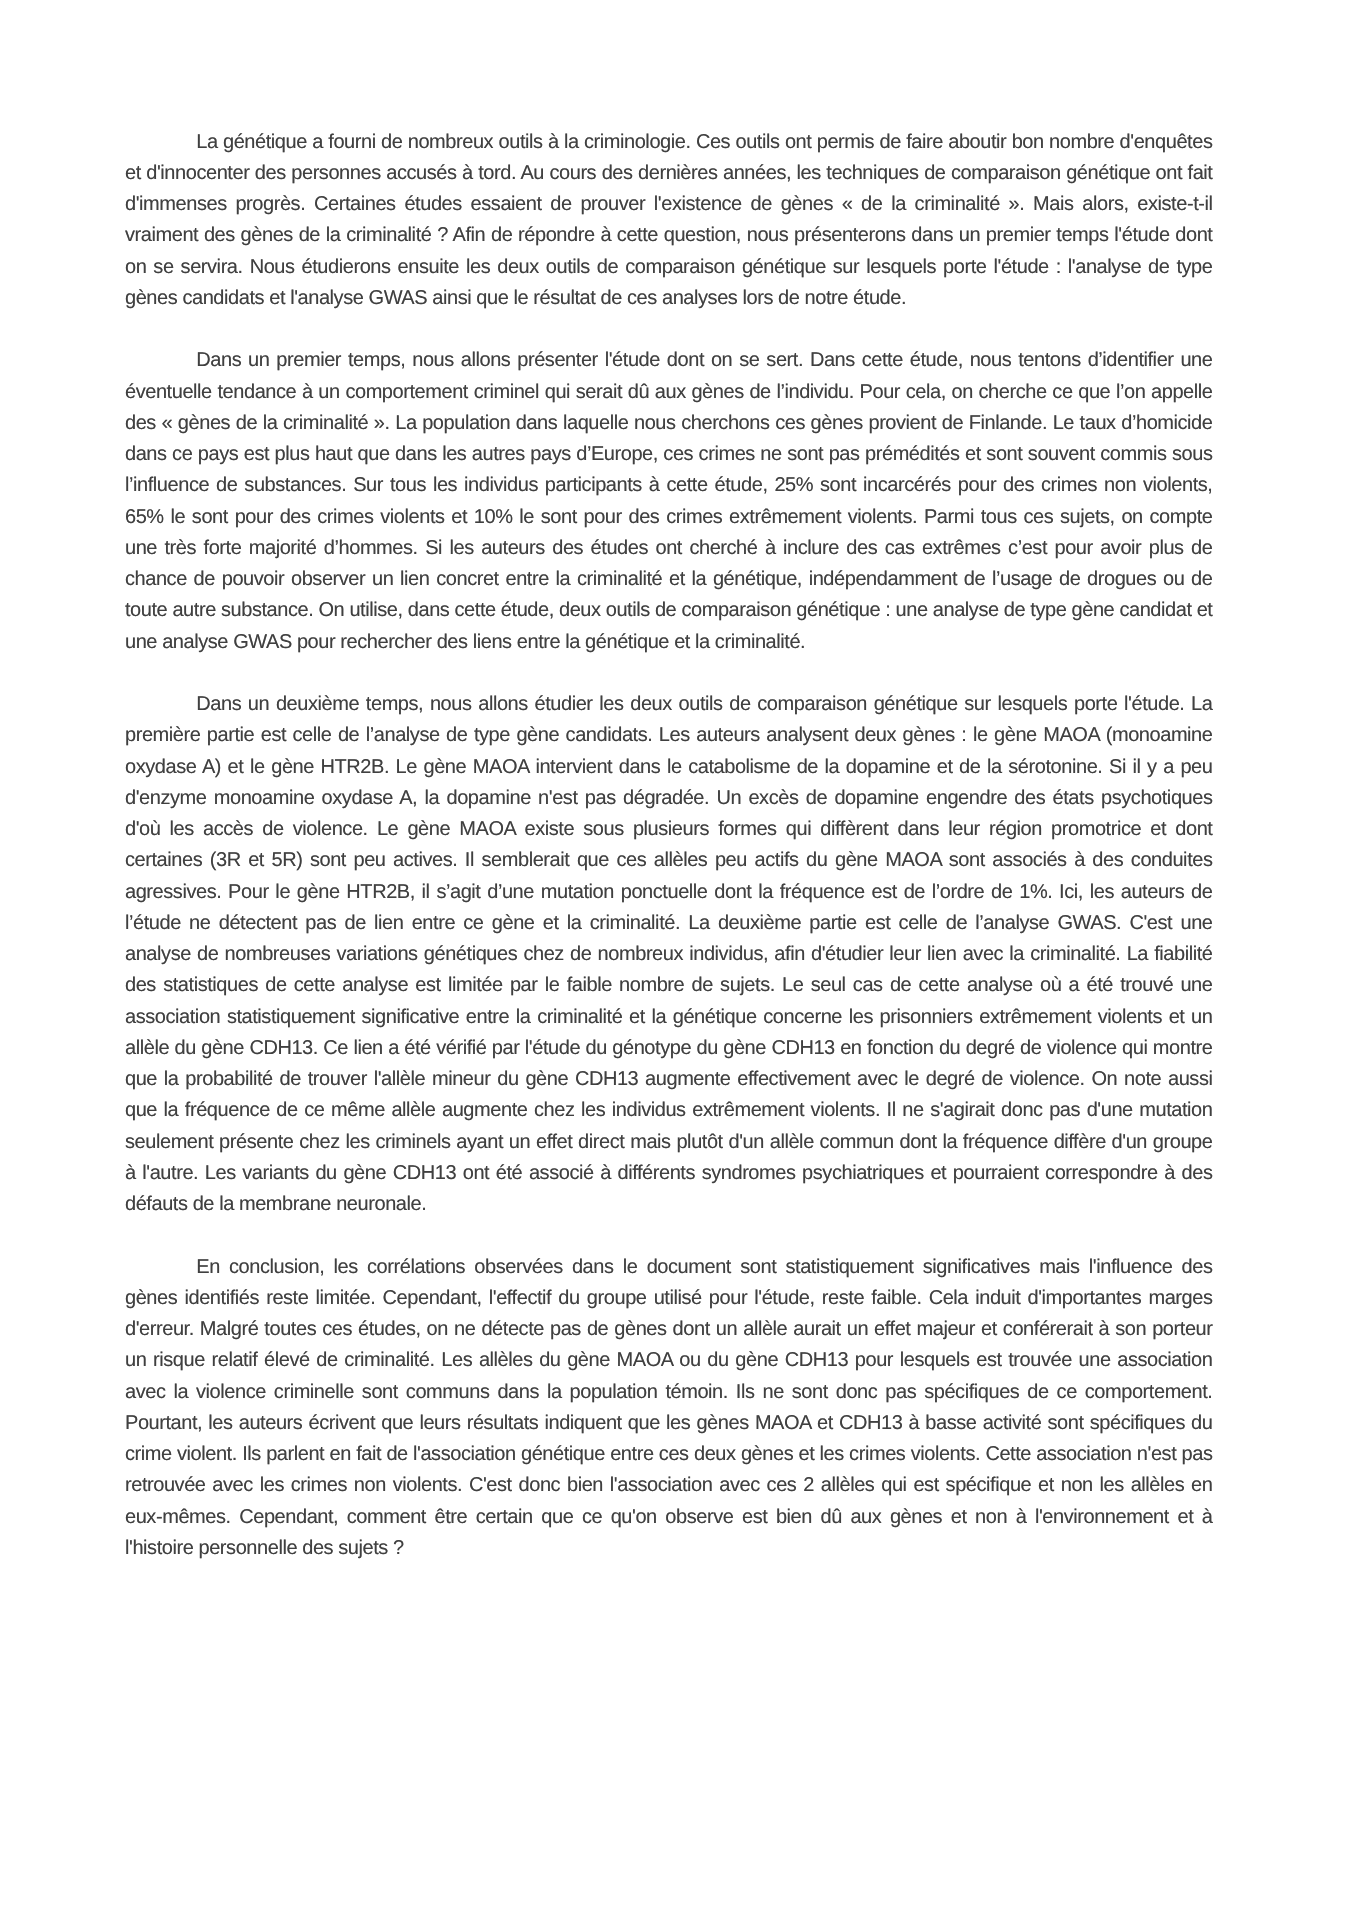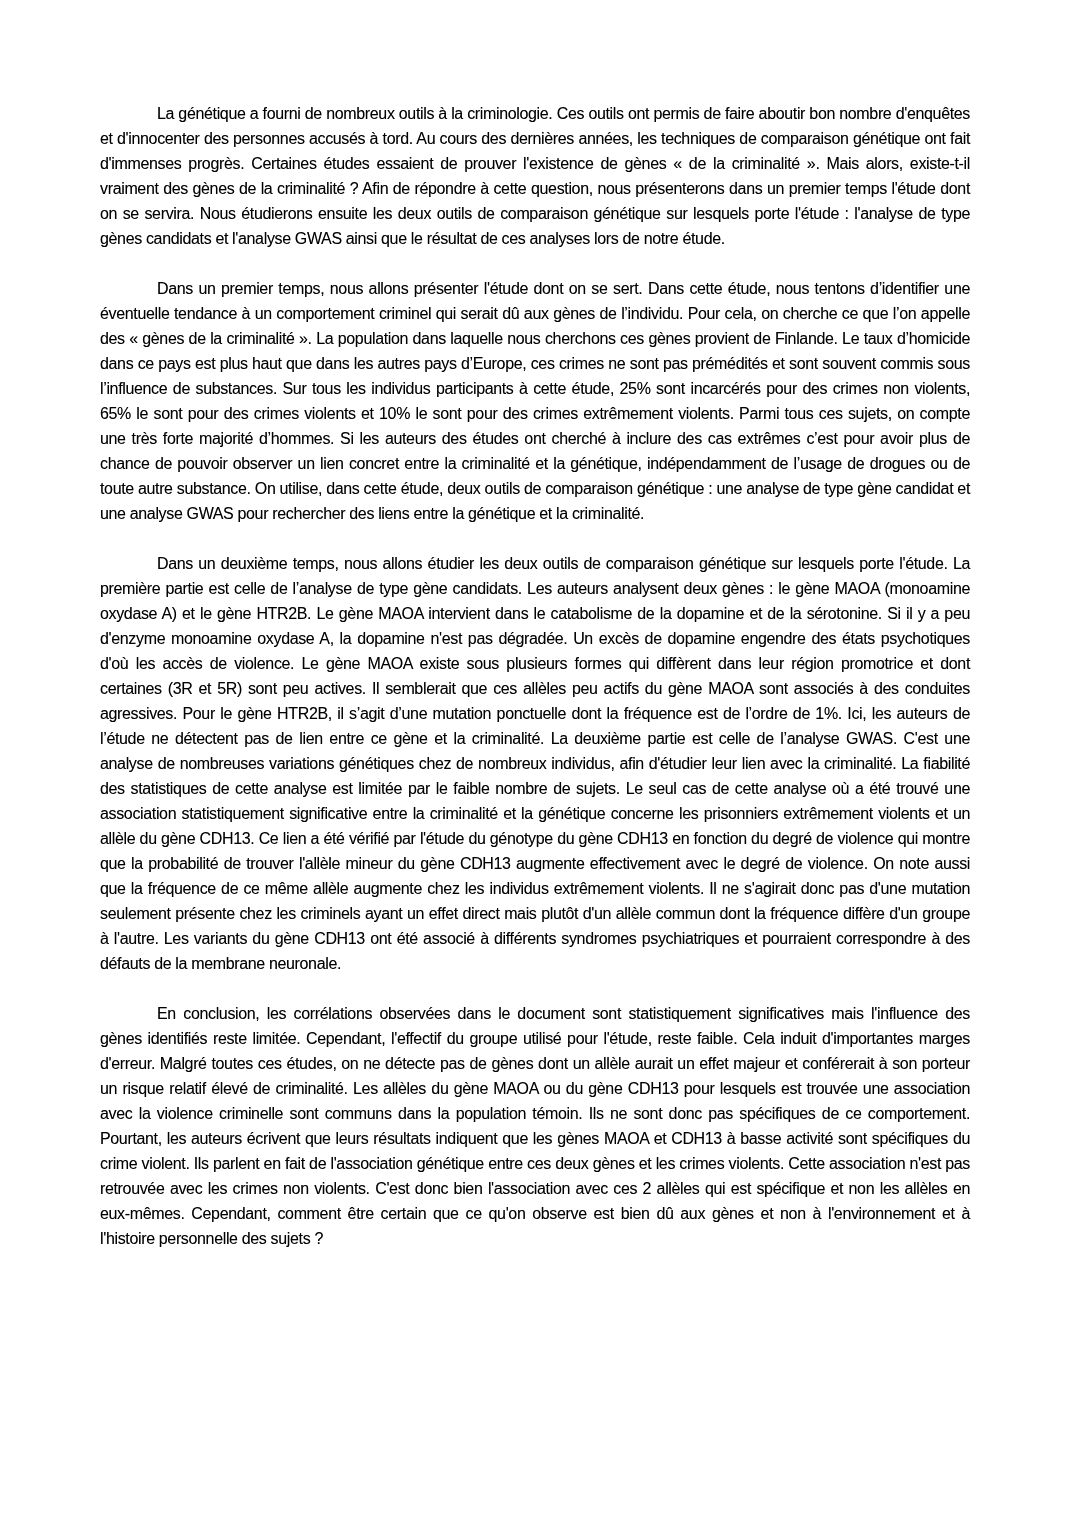--- a/index.html
+++ b/index.html
@@ -26,21 +26,21 @@
     position: absolute;
     left: 100px;
     top: 101px;
     width: 870px;
   }
   .text-block p {
     margin: 0 0 25px 0;
     font-size: 16px;
     line-height: 25px;
     letter-spacing: -0.35px;
-    color: #000000;
+    color: #404040;
     text-align: justify;
     text-indent: 57px;
     text-shadow: 0 0 0.5px rgba(60,60,60,0.45);
   }
   .text-block p:last-child {
     margin-bottom: 16px;
   }
 </style>
 </head>
 <body>

